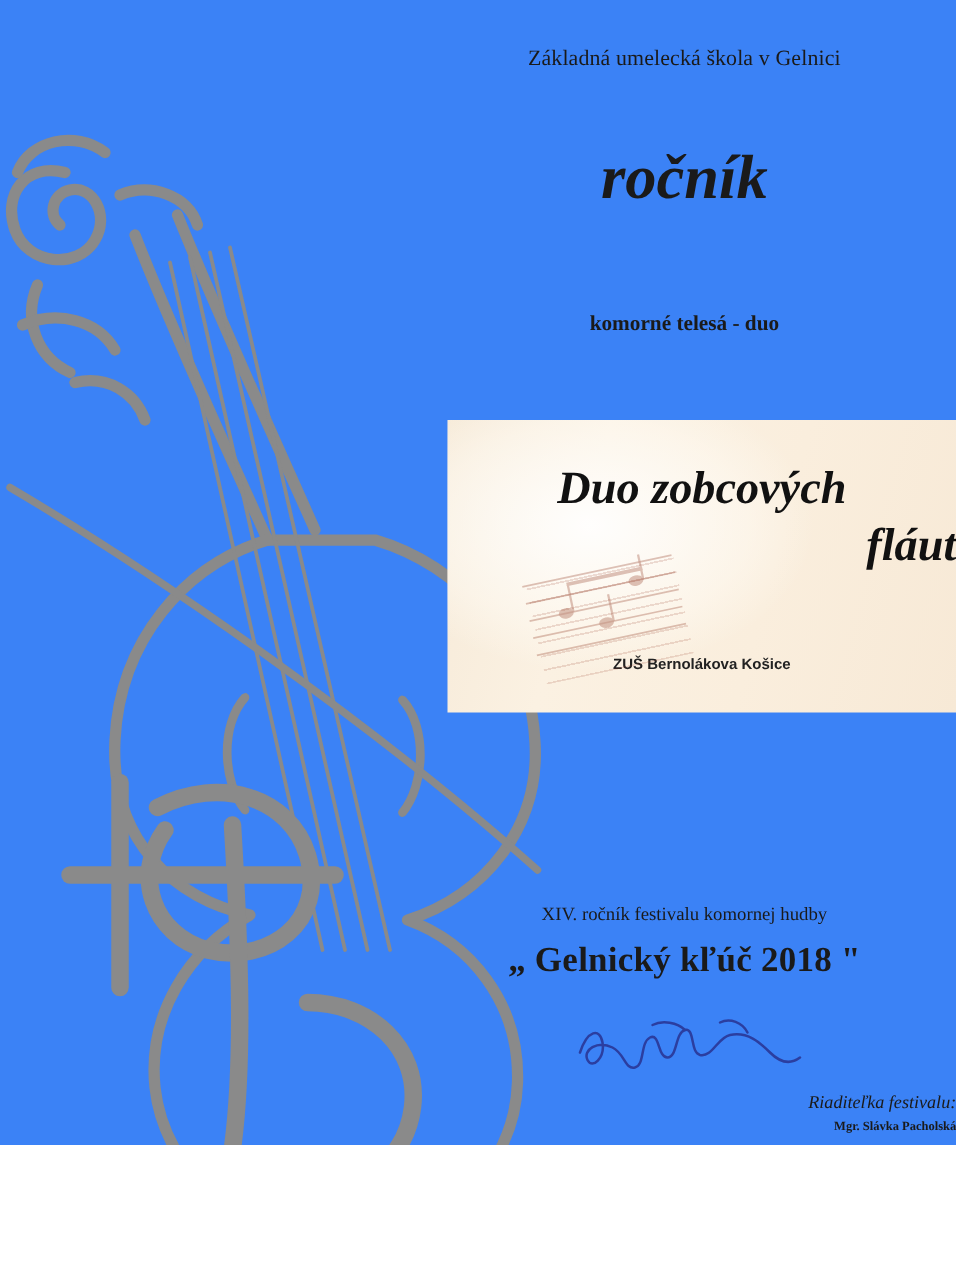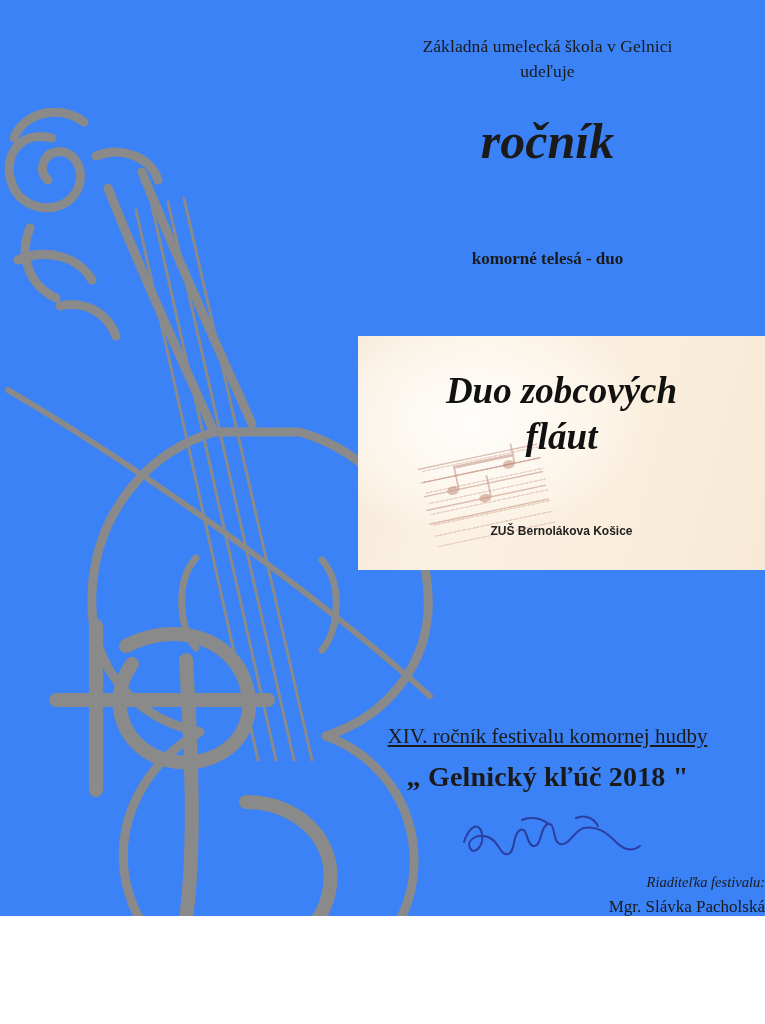--- a/index.html
+++ b/index.html
@@ -116,43 +116,42 @@
     position: absolute;
     top: 32px;
     left: 0;
     width: 100%;
     font-style: italic;
     font-weight: bold;
     font-size: 37px;
     line-height: 1.25;
     color: #111;
   }
-  #awardee-name .l2 { display: block; }
+  #awardee-name .l2 { display: block; text-align: right; }
 
   #awardee-school {
     position: absolute;
     top: 188px;
     left: 0;
     width: 100%;
     font-family: "Liberation Sans", sans-serif;
     font-weight: bold;
     font-size: 12px;
     color: #222;
   }
 
   #festival-block {
     position: absolute;
     top: 722px;
     left: 0;
     width: 100%;
   }
   #festival-line {
-    font-size: 21px;
+    font-size: 15px;
     line-height: 1.4;
-    text-decoration: underline;
   }
   #festival-name {
     margin-top: 10px;
     font-weight: bold;
     font-size: 28px;
     letter-spacing: 0.2px;
   }
 
   #signature-area {
     position: absolute;
@@ -170,21 +169,21 @@
     left: 50%;
     top: 0;
     transform: translateX(-46%);
   }
   .sig-caption {
     font-family: "Liberation Serif", serif;
     font-size: 14.5px;
     line-height: 1.5;
   }
   #sig-role { font-style: italic; }
-  #sig-name { font-weight: normal; font-size: 17px; }
+  #sig-name { font-weight: bold; font-size: 10px; }
 </style>
 </head>
 <body>
 
 <div id="certificate">
 
   <svg id="artwork" viewBox="0 0 520 960" aria-hidden="true">
     <g fill="none" stroke="#8a8a8a" stroke-width="9" stroke-linecap="round" stroke-linejoin="round">
 
       <path d="M52 78 C20 70 2 96 12 124 C22 152 62 156 76 132 C88 112 74 88 56 92 C42 95 38 112 48 120"></path>
@@ -216,21 +215,20 @@
       <path d="M56 640 L268 640"></path>
       <path d="M96 566 L96 730"></path>
       <path d="M246 742 C296 742 336 778 330 826 C324 874 278 900 236 888"></path>
     </g>
   </svg>
 
   <div class="text-col">
 
     <div id="header-block">
       <div class="header-line">Základná umelecká škola v Gelnici</div>
-      <div class="header-line">udeľuje</div>
     </div>
 
     <div id="award-title">
       <span class="l2">ročník</span>
     </div>
 
     <div id="category-block">
       <div id="category-line-2">komorné telesá - duo</div>
     </div>
 

